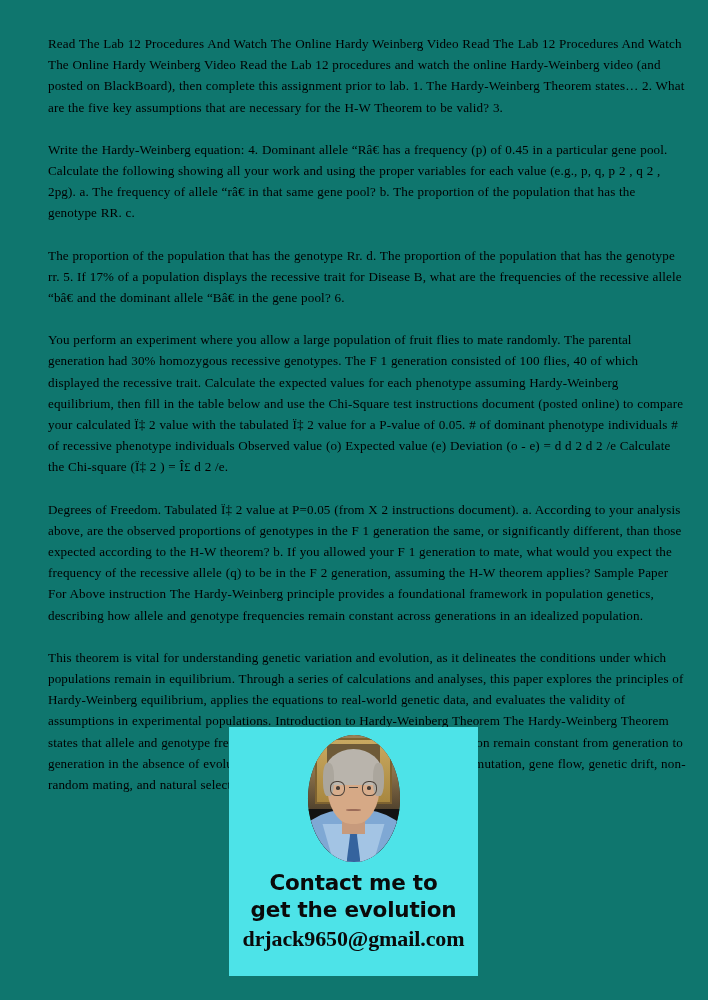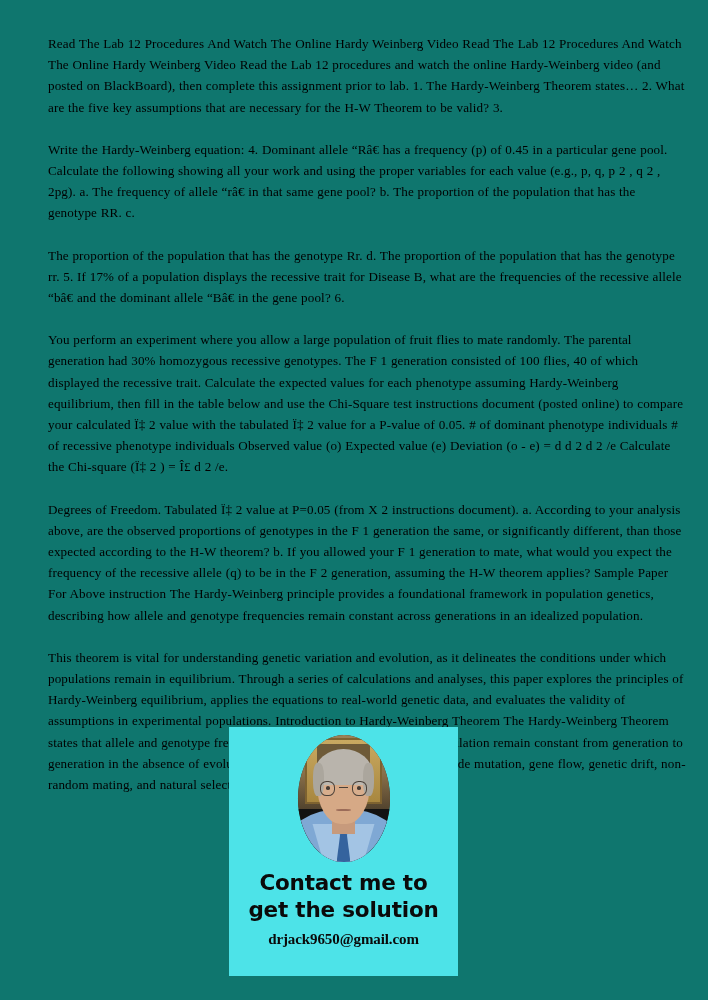--- a/index.html
+++ b/index.html
@@ -44,21 +44,21 @@
 
   .doc-paragraph:last-child {
     margin-bottom: 0;
   }
 
   
   #contact-overlay {
     position: absolute;
     left: 229px;
     top: 727px;
-    width: 229px;
+    width: 249px;
     height: 249px;
     background: #4de3e8;
     box-sizing: border-box;
     display: flex;
     flex-direction: column;
     align-items: center;
     overflow: hidden;
   }
 
   #contact-avatar {
@@ -222,21 +222,21 @@
     font-weight: bold;
     font-size: 21.5px;
     line-height: 27px;
     color: #0a0a0a;
     letter-spacing: -0.2px;
   }
 
   #contact-email {
     font-family: "Liberation Serif", "DejaVu Serif", serif;
     font-weight: bold;
-    font-size: 15px;
+    font-size: 22px;
     line-height: 28px;
     color: #0a0a0a;
     margin-top: 2px;
     letter-spacing: -0.1px;
   }
 </style>
 </head>
 <body>
 
 <div id="doc-page">
@@ -270,19 +270,19 @@
       <div class="av-eye-l"></div>
       <div class="av-eye-r"></div>
       <div class="av-glass-l"></div>
       <div class="av-glass-r"></div>
       <div class="av-bridge"></div>
       <div class="av-mouth"></div>
     </div>
 
     <div id="contact-lines">
       <div class="contact-line">Contact me to</div>
-      <div class="contact-line">get the solution</div>
+      <div class="contact-line">get the evolution</div>
       <div id="contact-email">drjack9650@gmail.com</div>
     </div>
 
   </div>
 
 </div>
 
 </body></html>

